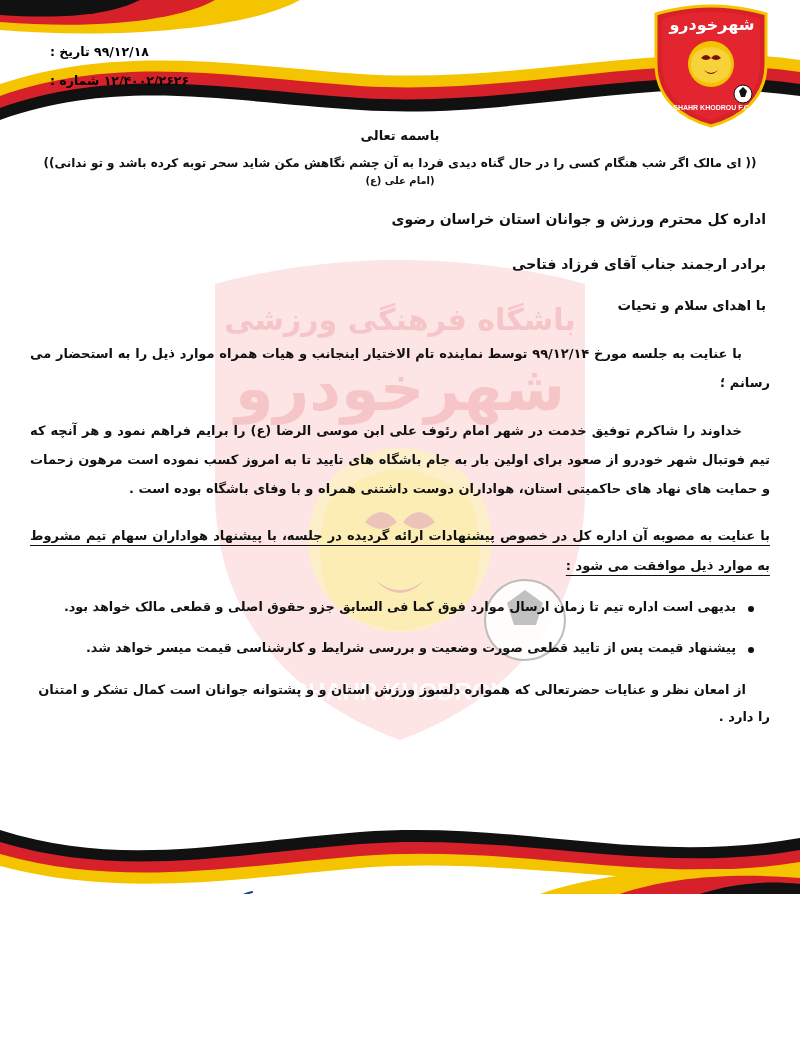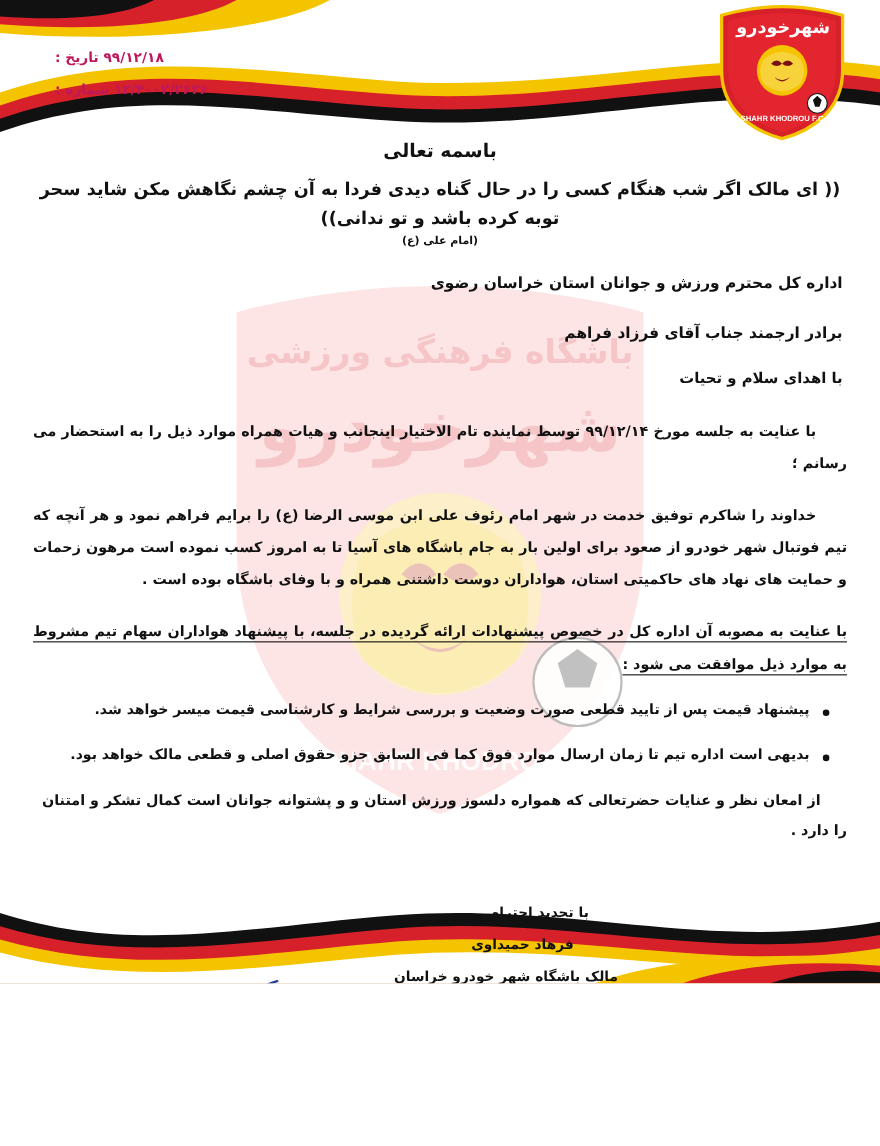--- a/index.html
+++ b/index.html
@@ -48,21 +48,21 @@
 
   
   .meta {
     position: absolute;
     top: 38px;
     right: 560px;
     width: 190px;
     text-align: left;
     direction: rtl;
     font-size: 12.5px;
-    color: #be185d;
+    color: #000000;
     line-height: 2.3;
     font-weight: bold;
   }
   .meta div { white-space: nowrap; }
 
   
   .watermark {
     position: absolute;
     top: 250px;
     left: 50%;
@@ -82,27 +82,27 @@
     left: 30px;
     z-index: 2;
     color: #111;
     direction: rtl;
     text-align: right;
   }
 
   .basmala {
     text-align: center;
     font-weight: bold;
-    font-size: 17px;
+    font-size: 13px;
     margin: 8px 0 10px 0;
   }
   .hadith {
     text-align: center;
     font-weight: bold;
-    font-size: 16px;
+    font-size: 12px;
     line-height: 1.7;
     margin-bottom: 2px;
   }
   .hadith-source {
     text-align: center;
     font-size: 10px;
     font-weight: bold;
     margin-bottom: 22px;
   }
   .addr {
@@ -274,41 +274,36 @@
     <text x="215" y="450" text-anchor="middle" fill="#ffffff" font-size="24" font-weight="bold" font-family="'Liberation Sans',sans-serif" opacity="0.9">SHAHR KHODROU</text>
   </svg>
 
   <div class="content">
 
     <div class="basmala">باسمه تعالی</div>
     <div class="hadith">(( ای مالک اگر شب هنگام کسی را در حال گناه دیدی فردا به آن چشم نگاهش  مکن  شاید سحر توبه کرده باشد و تو ندانی))</div>
     <div class="hadith-source">(امام علی (ع)</div>
 
     <div class="addr">اداره کل محترم ورزش و جوانان استان خراسان رضوی</div>
-    <div class="addr sub">برادر ارجمند جناب آقای فرزاد فراهم</div>
+    <div class="addr sub">برادر ارجمند جناب آقای فرزاد فتاحی</div>
     <div class="greeting">با اهدای سلام و تحیات</div>
 
     <p class="para indent">با عنایت به جلسه مورخ  ۹۹/۱۲/۱۴  توسط نماینده تام الاختیار اینجانب و هیات همراه موارد ذیل را  به استحضار می رسانم ؛</p>
-    <p class="para indent">خداوند را شاکرم توفیق خدمت در شهر امام رئوف علی ابن موسی الرضا (ع) را برایم فراهم نمود و هر آنچه که تیم فوتبال شهر خودرو از صعود برای اولین بار به جام باشگاه های آسیا تا به امروز کسب نموده است مرهون زحمات و حمایت های نهاد های حاکمیتی استان، هواداران دوست داشتنی همراه و با وفای باشگاه بوده است .</p>
+    <p class="para indent">خداوند را شاکرم توفیق خدمت در شهر امام رئوف علی ابن موسی الرضا (ع) را برایم فراهم نمود و هر آنچه که تیم فوتبال شهر خودرو از صعود برای اولین بار به جام باشگاه های تایید تا به امروز کسب نموده است مرهون زحمات و حمایت های نهاد های حاکمیتی استان، هواداران دوست داشتنی همراه و با وفای باشگاه بوده است .</p>
 
     <p class="underline-para">با عنایت به مصوبه آن اداره کل در خصوص پیشنهادات ارائه گردیده در جلسه، با پیشنهاد هواداران سهام تیم مشروط به موارد ذیل موافقت می شود :</p>
 
     <ul class="bullets">
+      <li>بدیهی است اداره تیم تا زمان ارسال موارد فوق کما فی السابق جزو حقوق اصلی و قطعی مالک خواهد بود.</li>
       <li>پیشنهاد قیمت پس از تایید قطعی صورت وضعیت و بررسی شرایط و کارشناسی قیمت میسر خواهد شد.</li>
-      <li>بدیهی است اداره تیم تا زمان ارسال موارد فوق کما فی السابق جزو حقوق اصلی و قطعی مالک خواهد بود.</li>
     </ul>
 
     <p class="closing">از امعان نظر و عنایات حضرتعالی که همواره دلسوز ورزش استان و و پشتوانه جوانان است کمال تشکر و امتنان را دارد .</p>
   </div>
 
-  <div class="sign">
-    <div class="sign-line sign-l1">با تجدید احترام</div>
-    <div class="sign-line sign-l2">فرهاد حمیداوی</div>
-    <div class="sign-line sign-l3">مالک باشگاه شهر خودرو خراسان</div>
-  </div>
 
   <svg class="signature-mark" viewBox="0 0 140 90">
     <g fill="none" stroke="#1f3f9c" stroke-width="2.2" stroke-linecap="round">
       <path d="M18 74 C30 30 44 12 54 18 C64 24 50 58 42 66 C36 72 34 60 46 44 C58 28 76 14 92 10"></path>
       <path d="M60 70 C70 40 78 26 86 30 C92 33 84 56 78 64"></path>
       <path d="M96 16 C104 34 100 56 92 66"></path>
       <path d="M78 40 L120 34"></path>
       <path d="M104 58 C112 52 118 46 122 38"></path>
     </g>
   </svg>

